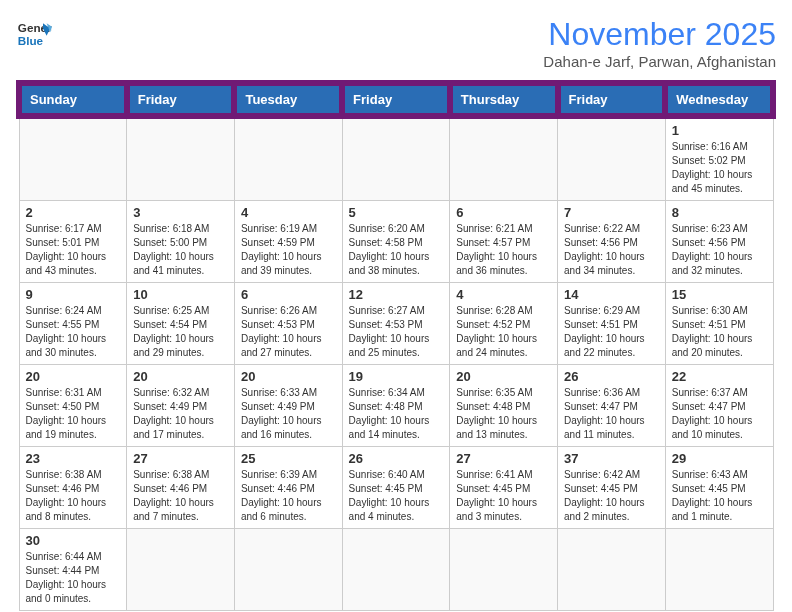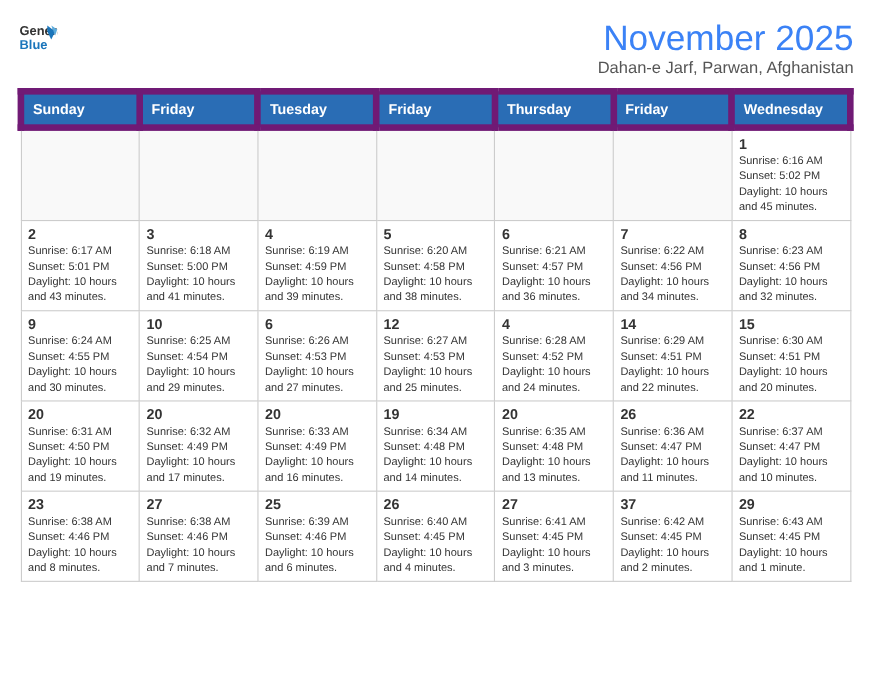--- a/index.html
+++ b/index.html
@@ -236,14 +236,26 @@
         </td>
         <td>
           <span class="day-number">37</span>
           <div class="day-info">Sunrise: 6:42 AM<br>Sunset: 4:45 PM<br>Daylight: 10 hours and 2 minutes.</div>
         </td>
         <td>
           <span class="day-number">29</span>
           <div class="day-info">Sunrise: 6:43 AM<br>Sunset: 4:45 PM<br>Daylight: 10 hours and 1 minute.</div>
         </td>
       </tr>
+      <tr class="row-last">
+        <td>
+          <span class="day-number">30</span>
+          <div class="day-info">Sunrise: 6:44 AM<br>Sunset: 4:44 PM<br>Daylight: 10 hours and 0 minutes.</div>
+        </td>
+        <td class="empty-cell"></td>
+        <td class="empty-cell"></td>
+        <td class="empty-cell"></td>
+        <td class="empty-cell"></td>
+        <td class="empty-cell"></td>
+        <td class="empty-cell"></td>
+      </tr>
     </tbody>
 </table>
 
 </body></html>

